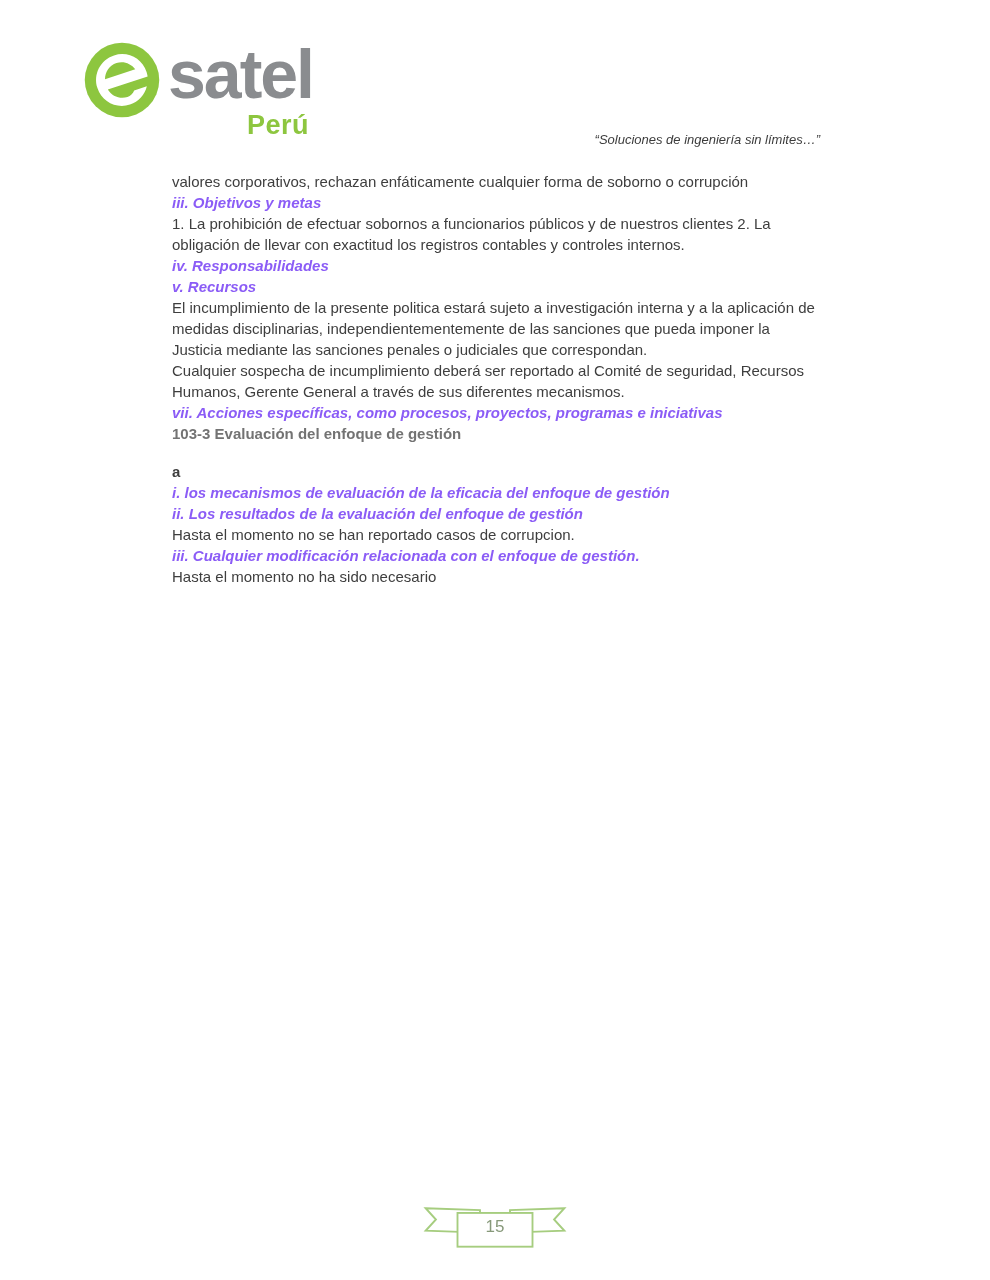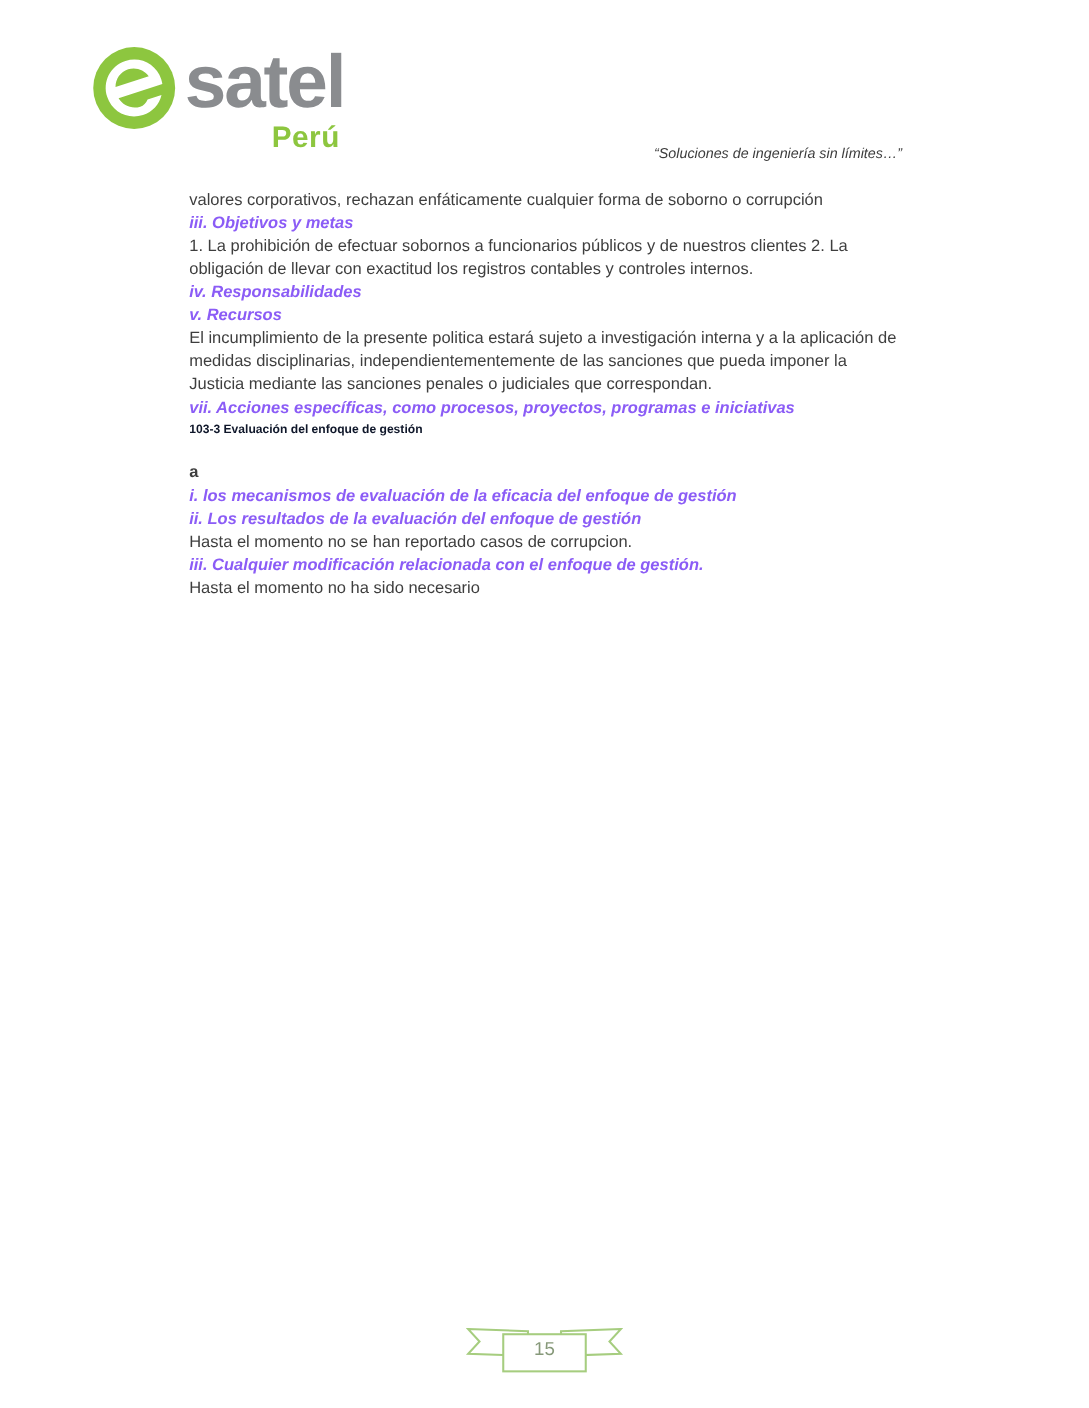--- a/index.html
+++ b/index.html
@@ -76,25 +76,25 @@
   .h {
     font-size: 15px;
     line-height: 21px;
     font-weight: bold;
     font-style: italic;
     color: #8b5cf6;
     margin: 32px 0 17px 0;
   }
   .h-last { margin: 32px 0 0 0; }
   .h-plain {
-    font-size: 11px;
+    font-size: 15px;
     line-height: 21px;
     font-weight: bold;
     font-style: normal;
-    color: #0f172a;
+    color: #737373;
     margin: 43px 0 0 0;
   }
   .label-a { font-weight: bold; margin-top: 17px !important; }
   .eval-h { margin: 44px 0 0 0; }
   .eval-h-next { margin: 11px 0 0 0; }
 
   
   .footer-ribbon {
     position: absolute;
     left: 50%;
@@ -139,20 +139,21 @@
     <p>valores corporativos, rechazan enfáticamente cualquier forma de soborno o corrupción</p>
 
     <p class="h">iii. Objetivos y metas</p>
     <p>1. La prohibición de efectuar sobornos a funcionarios públicos y de nuestros clientes   2. La obligación de llevar con exactitud los registros contables y controles internos.</p>
 
     <p class="h">iv. Responsabilidades</p>
 
     <p class="h">v. Recursos</p>
     <p>El incumplimiento de la presente politica estará sujeto a investigación interna y a la aplicación de medidas disciplinarias, independientementemente de las sanciones que pueda imponer la Justicia mediante las sanciones penales o judiciales que correspondan.</p>
 
+    <p>Cualquier sospecha de incumplimiento deberá ser reportado al Comité de seguridad, Recursos Humanos, Gerente General a través de sus diferentes mecanismos.</p>
 
     <p class="h h-last">vii. Acciones específicas, como procesos, proyectos, programas e iniciativas</p>
 
     <p class="h-plain">103-3 Evaluación del enfoque de gestión</p>
     <p class="label-a">a</p>
 
     <p class="h eval-h">i. los mecanismos de evaluación de la eficacia del enfoque de gestión</p>
 
     <p class="h eval-h-next">ii. Los resultados de la evaluación del enfoque de gestión</p>
     <p>Hasta el momento no se han reportado casos de corrupcion.</p>

